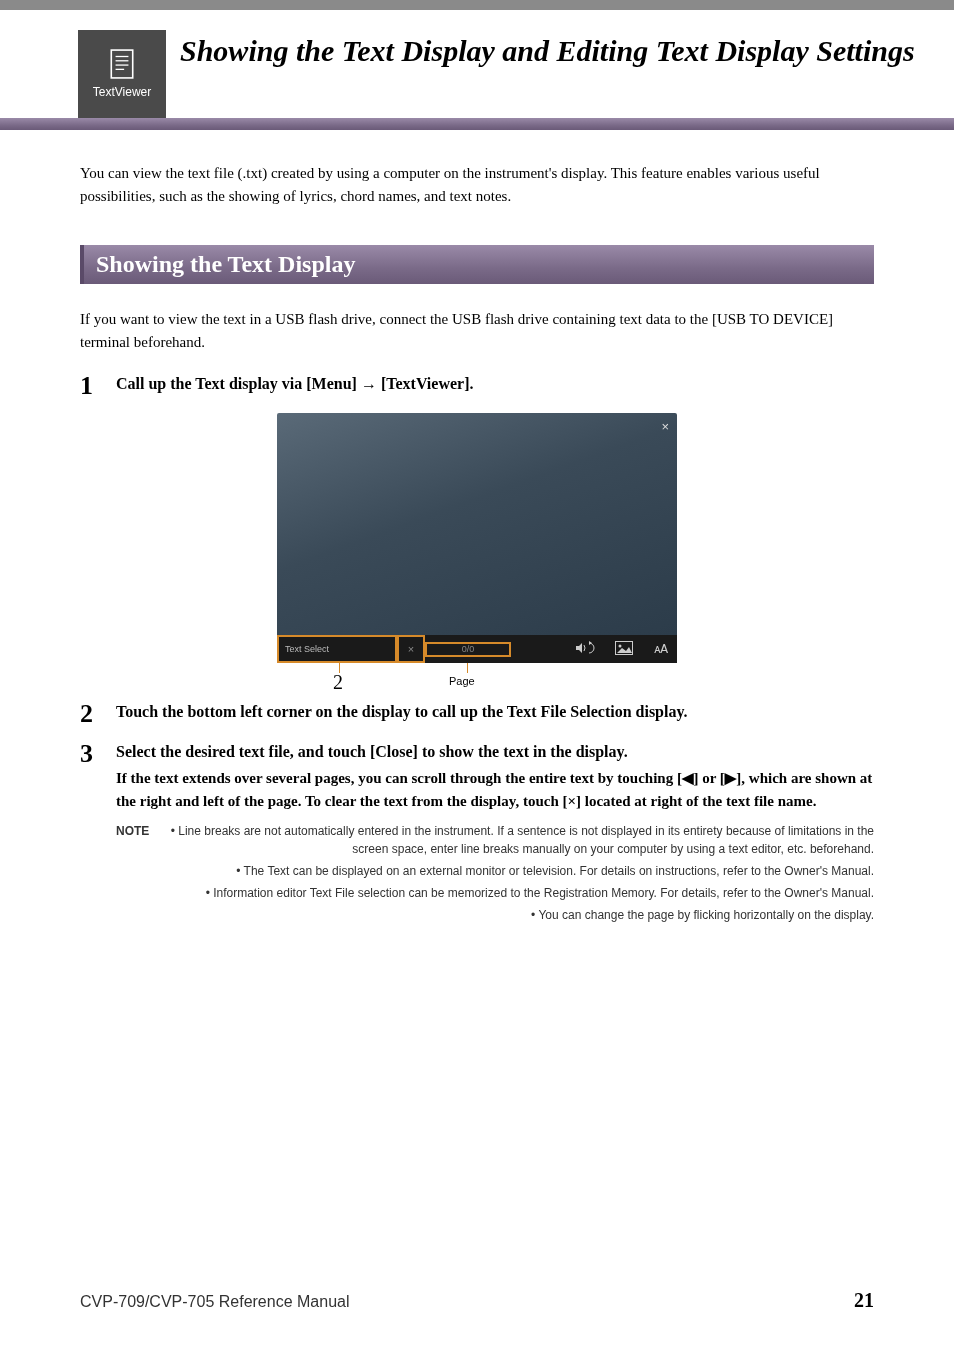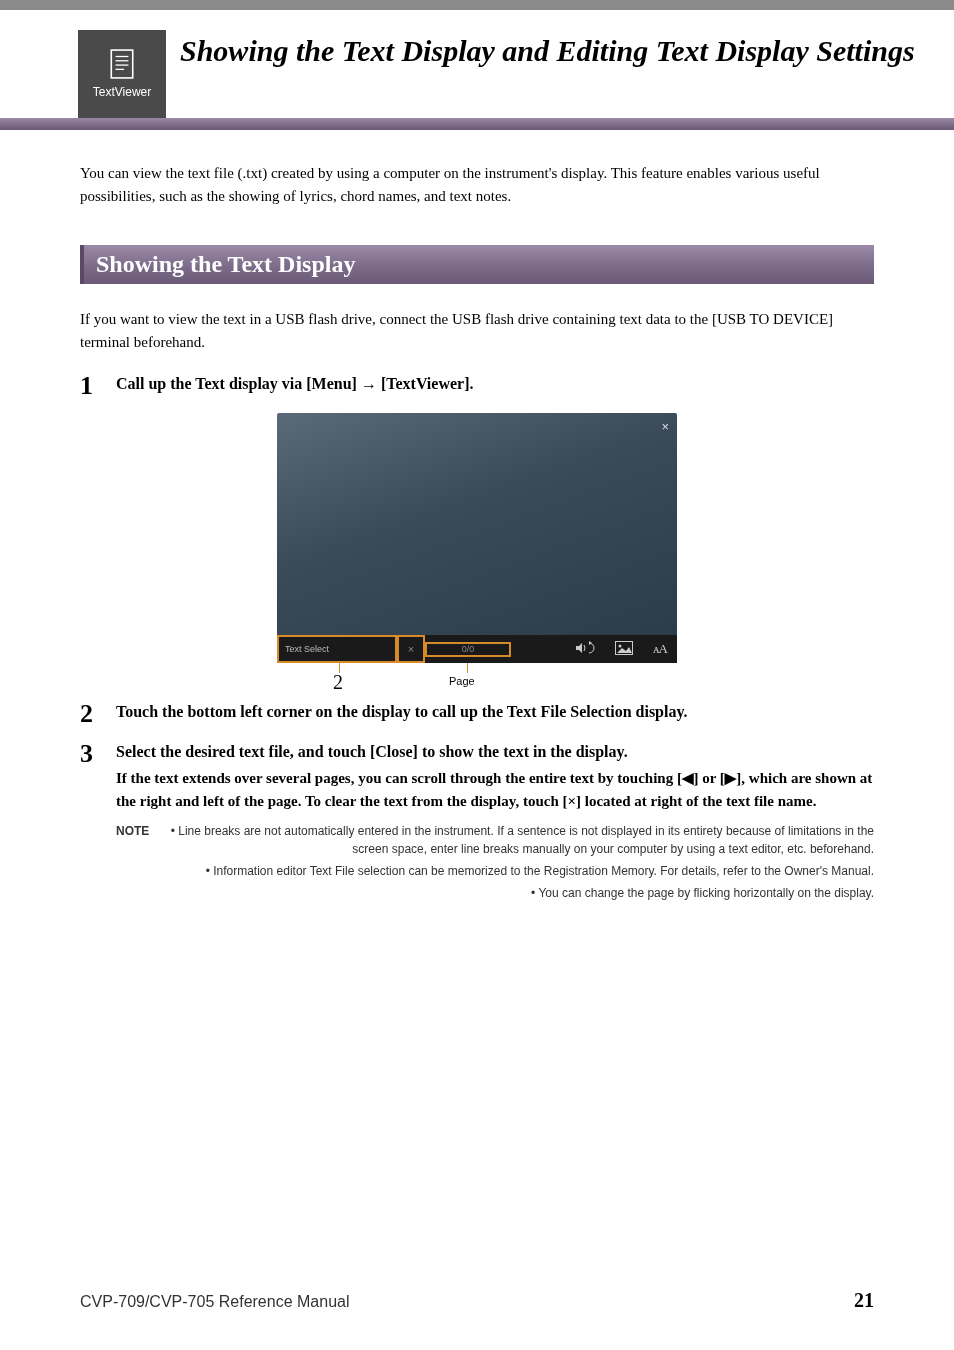--- a/index.html
+++ b/index.html
@@ -95,21 +95,21 @@
                 <polygon points="14,0 14,4 17,2" fill="#ccc"></polygon>
               </svg>
           </span>
           <span class="bb-icon">
             <svg width="18" height="14" viewBox="0 0 18 14">
                 <rect x="0.5" y="0.5" width="17" height="13" fill="none" stroke="#ccc" stroke-width="1"></rect>
                 <circle cx="5" cy="5" r="1.5" fill="#ccc"></circle>
                 <path d="M2 12 L7 7 L11 10 L14 6 L17 12 Z" fill="#ccc"></path>
               </svg>
           </span>
-          <span class="bb-icon" style="font-family: Liberation Serif, serif; font-size: 13px; letter-spacing: -1px;">ᴀA</span>
+          <span class="bb-icon" style="font-family: Liberation Mono, monospace; font-size: 13px; letter-spacing: -1px;">ᴀA</span>
         </div>
       </div>
       <div class="ann-row">
         <div class="ann-tick" style="left:62px;"></div>
         <div class="ann-tick" style="left:190px;"></div>
         <div class="ann-2">2</div>
         <div class="ann-page">Page</div>
       </div>
     </div>
   </div>
@@ -124,20 +124,21 @@
   <div class="step">
     <div class="step-num">3</div>
     <div class="step-body">
       <div class="step-head">Select the desired text file, and touch [Close] to show the text in the display.</div>
       <div class="step-desc">If the text extends over several pages, you can scroll through the entire text by touching [◀] or [▶], which are shown at the right and left of the page. To clear the text from the display, touch [×] located at right of the text file name.</div>
 
       <div class="note-block">
         <div class="note-label">NOTE</div>
         <ul class="note-list">
           <li>Line breaks are not automatically entered in the instrument. If a sentence is not displayed in its entirety because of limitations in the screen space, enter line breaks manually on your computer by using a text editor, etc. beforehand.</li>
+          <li>The Text can be displayed on an external monitor or television. For details on instructions, refer to the Owner's Manual.</li>
           <li>Information editor Text File selection can be memorized to the Registration Memory. For details, refer to the Owner's Manual.</li>
           <li>You can change the page by flicking horizontally on the display.</li>
         </ul>
       </div>
     </div>
   </div>
 
 </div>
 
 <div class="footer">

